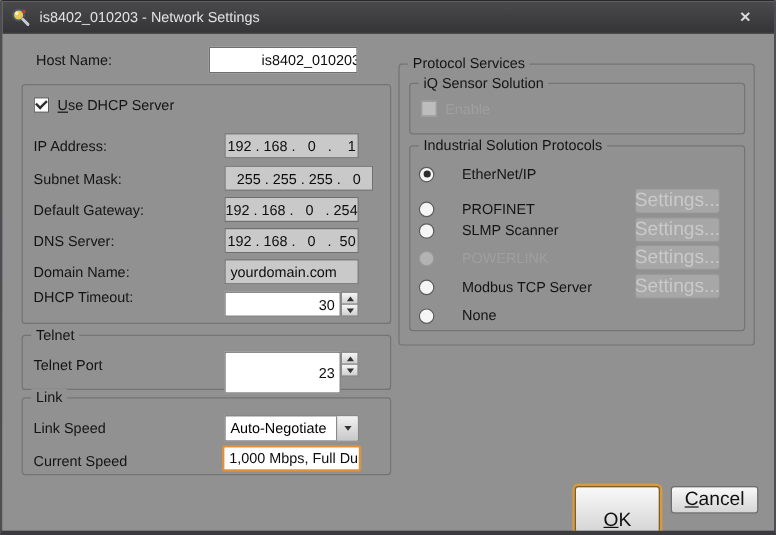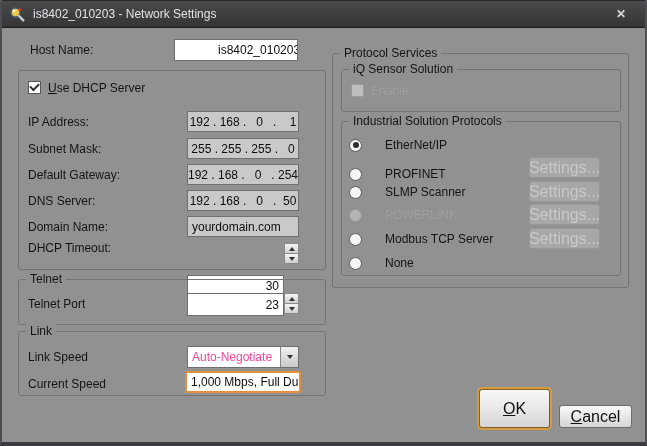--- a/index.html
+++ b/index.html
@@ -64,21 +64,21 @@
   .proto-label{font-size:12px;color:#141414;white-space:nowrap;}
   .proto-label.dim{color:#9f9f9f;}
   .btn{
     position:absolute;box-sizing:border-box;border:1px solid #6d6d6d;border-radius:3px;
     background:linear-gradient(#f9f9f9,#d5d5d5);
     font-size:16px;color:#111;display:flex;align-items:center;justify-content:center;cursor:default;
   }
   .btn.disabled{background:#a7a7a7;border-color:#979797;color:#c9c9c9;}
   .btn.default{box-shadow:0 0 0 2px #d89a3e;border-color:#7d6023;}
   .combo{position:absolute;box-sizing:border-box;border:1px solid #6f6f6f;background:#fff;display:flex;}
-  .combo-text{flex:1;display:flex;align-items:center;padding:2px 4px;font-size:12px;color:#ec4899;white-space:nowrap;overflow:hidden;}
+  .combo-text{flex:1;display:flex;align-items:center;padding:2px 4px;font-size:12px;color:#000000;white-space:nowrap;overflow:hidden;}
   .combo-btn{width:17px;border-left:1px solid #8a8a8a;background:linear-gradient(#f2f2f2,#c8c8c8);display:flex;align-items:center;justify-content:center;}
 </style>
 </head>
 <body>
 
 <div class="window">
 
   <div class="titlebar">
     <svg class="title-icon" viewBox="0 0 16 16">
       <circle cx="6.5" cy="6.5" r="4.6" fill="#e8c94f" stroke="#49566b" stroke-width="1.6"></circle>
@@ -103,56 +103,56 @@
     <div class="checkmark"></div>
   </div>
   <div class="label" style="left:46px;top:80px;"><span class="u">U</span><span>se DHCP Server</span></div>
 
   <div class="label" style="left:26px;top:114px;">IP Address:</div>
   <div class="field center" style="left:185px;top:110px;width:112px;height:21px;">
     <span>192 . 168 .   0   .    1</span>
   </div>
 
   <div class="label" style="left:26px;top:141px;">Subnet Mask:</div>
-  <div class="field center" style="left:185px;top:137px;width:112px;height:21px;">
+  <div class="field center" style="left:185px;top:137px;width:124px;height:21px;">
     <span>255 . 255 . 255 .   0</span>
   </div>
 
   <div class="label" style="left:26px;top:167px;">Default Gateway:</div>
   <div class="field center" style="left:185px;top:163px;width:112px;height:21px;">
     <span>192 . 168 .   0   . 254</span>
   </div>
 
   <div class="label" style="left:26px;top:193px;">DNS Server:</div>
   <div class="field center" style="left:185px;top:189px;width:112px;height:21px;">
     <span>192 . 168 .   0   .  50</span>
   </div>
 
   <div class="label" style="left:26px;top:219px;">Domain Name:</div>
   <div class="field" style="left:185px;top:215px;width:112px;height:21px;">
     <span>yourdomain.com</span>
   </div>
 
   <div class="label" style="left:26px;top:240px;">DHCP Timeout:</div>
-  <div class="field enabled right" style="left:185px;top:242px;width:97px;height:21px;margin-top:32px;">
+  <div class="field enabled right" style="left:185px;top:242px;width:97px;height:21px;">
     <span>30</span>
   </div>
   <div class="spin" style="left:282px;top:242px;">
     <div class="spin-btn">
         <div class="tri-up"></div>
       </div>
     <div class="spin-btn">
         <div class="tri-down"></div>
       </div>
   </div>
 
   <div class="group" style="left:16px;top:278px;width:306px;height:44px;"></div>
   <div class="legend" style="left:24px;top:271px;">Telnet</div>
   <div class="label" style="left:26px;top:296px;">Telnet Port</div>
-  <div class="field enabled right" style="left:185px;top:292px;width:97px;height:23px;">
+  <div class="field enabled right" style="left:185px;top:292px;width:97px;height:35px;">
     <span>23</span>
   </div>
   <div class="spin" style="left:282px;top:292px;">
     <div class="spin-btn">
         <div class="tri-up"></div>
       </div>
     <div class="spin-btn">
         <div class="tri-down"></div>
       </div>
   </div>
@@ -207,20 +207,20 @@
   <div class="proto-row" style="top:255px;">
     <div class="radio"></div>
     <div class="proto-label">None</div>
   </div>
 
   <div class="btn disabled" style="left:527px;top:156px;width:71px;height:21px;">Settings...</div>
   <div class="btn disabled" style="left:527px;top:180px;width:71px;height:21px;">Settings...</div>
   <div class="btn disabled" style="left:527px;top:203px;width:71px;height:21px;">Settings...</div>
   <div class="btn disabled" style="left:527px;top:227px;width:71px;height:21px;">Settings...</div>
 
-  <div class="btn default" style="left:477px;top:388px;width:71px;height:39px;">
+  <div class="btn default" style="left:477px;top:404px;width:71px;height:39px;align-items:flex-end;">
     <span><span class="u">O</span><span>K</span></span>
   </div>
   <div class="btn" style="left:557px;top:404px;width:73px;height:23px;">
     <span><span class="u">C</span><span>ancel</span></span>
   </div>
 
 </div>
 
 </body></html>

